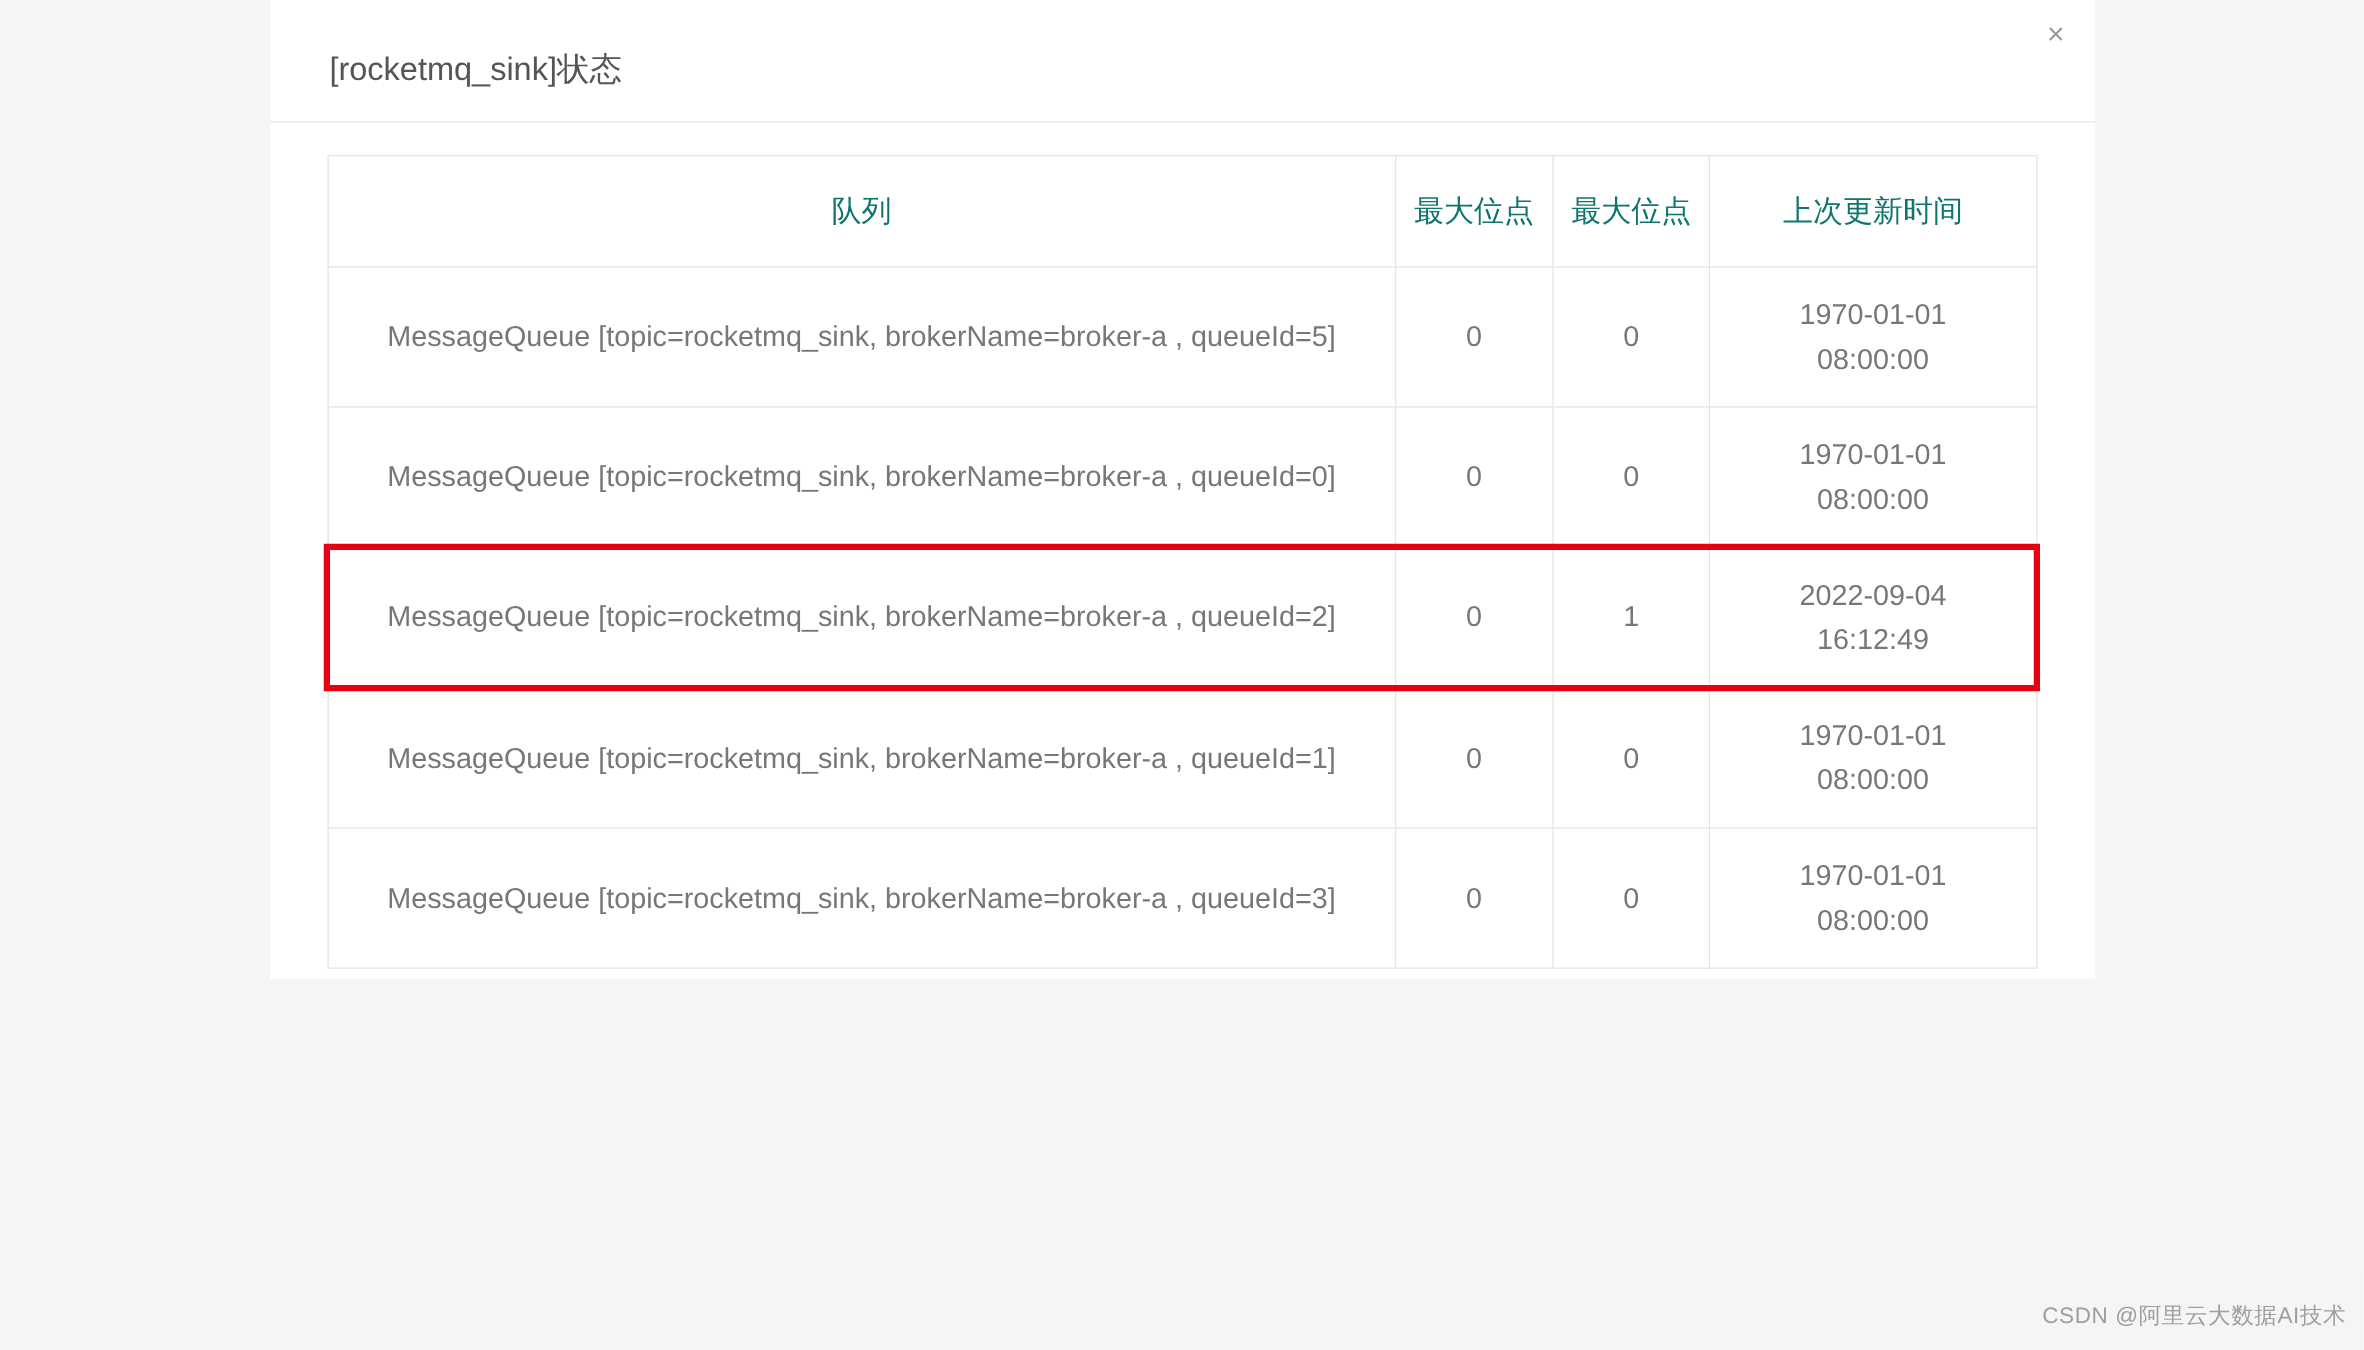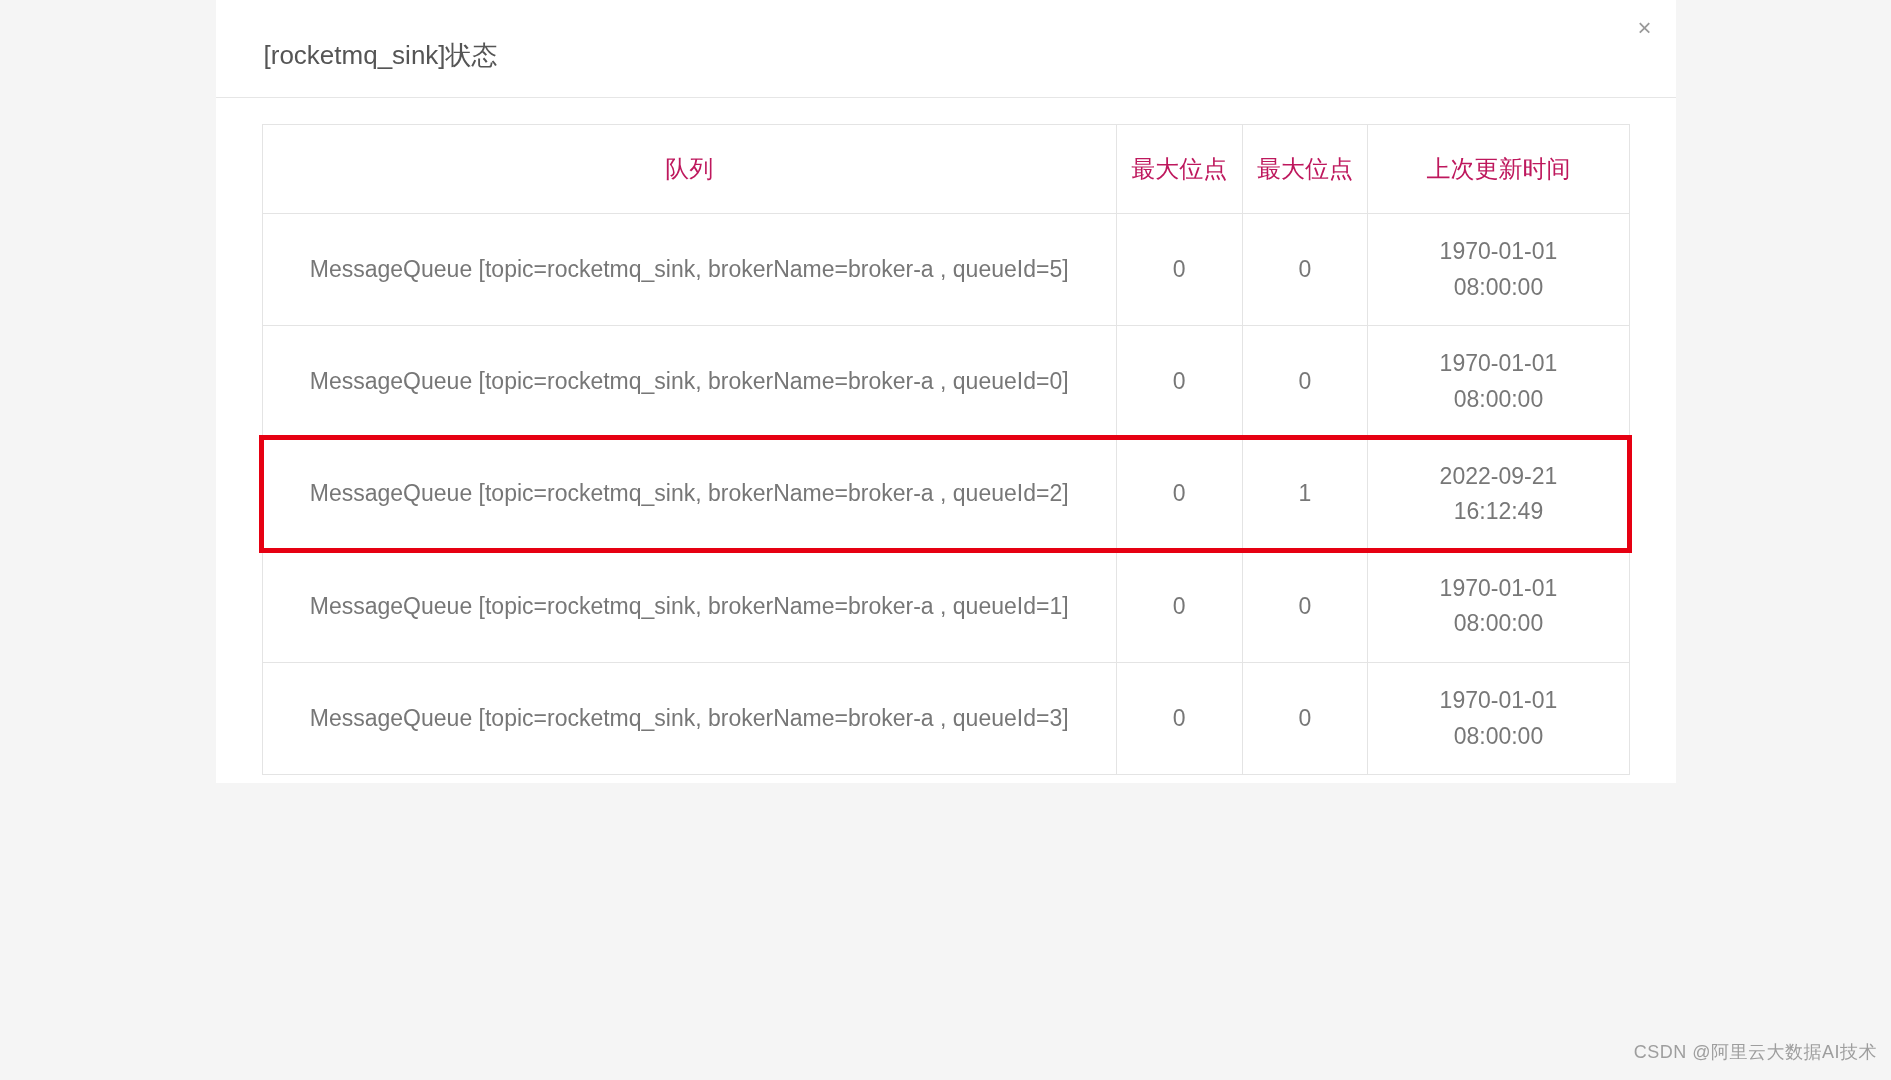--- a/index.html
+++ b/index.html
@@ -54,21 +54,21 @@
       border: 1px solid #e4e4e4;
       text-align: center;
       vertical-align: middle;
       color: #666;
     }
     th {
       font-weight: 500;
       font-size: 24px;
       padding: 28px 10px;
       background: #fff;
-      color: #be185d;
+      color: #0f766e;
     }
     td {
       font-size: 23px;
       padding: 20px 26px;
       line-height: 1.55;
       color: #777;
     }
     col.col-queue { width: 62.5%; }
     col.col-small { width: 9.2%; }
     col.col-time { width: 19.1%; }
@@ -123,21 +123,21 @@
             <tr>
               <td>MessageQueue [topic=rocketmq_sink, brokerName=broker-a , queueId=0]</td>
               <td>0</td>
               <td>0</td>
               <td>1970-01-01 08:00:00</td>
             </tr>
             <tr class="highlighted">
               <td>MessageQueue [topic=rocketmq_sink, brokerName=broker-a , queueId=2]</td>
               <td>0</td>
               <td>1</td>
-              <td>2022-09-21 16:12:49</td>
+              <td>2022-09-04 16:12:49</td>
             </tr>
             <tr>
               <td>MessageQueue [topic=rocketmq_sink, brokerName=broker-a , queueId=1]</td>
               <td>0</td>
               <td>0</td>
               <td>1970-01-01 08:00:00</td>
             </tr>
             <tr>
               <td>MessageQueue [topic=rocketmq_sink, brokerName=broker-a , queueId=3]</td>
               <td>0</td>

